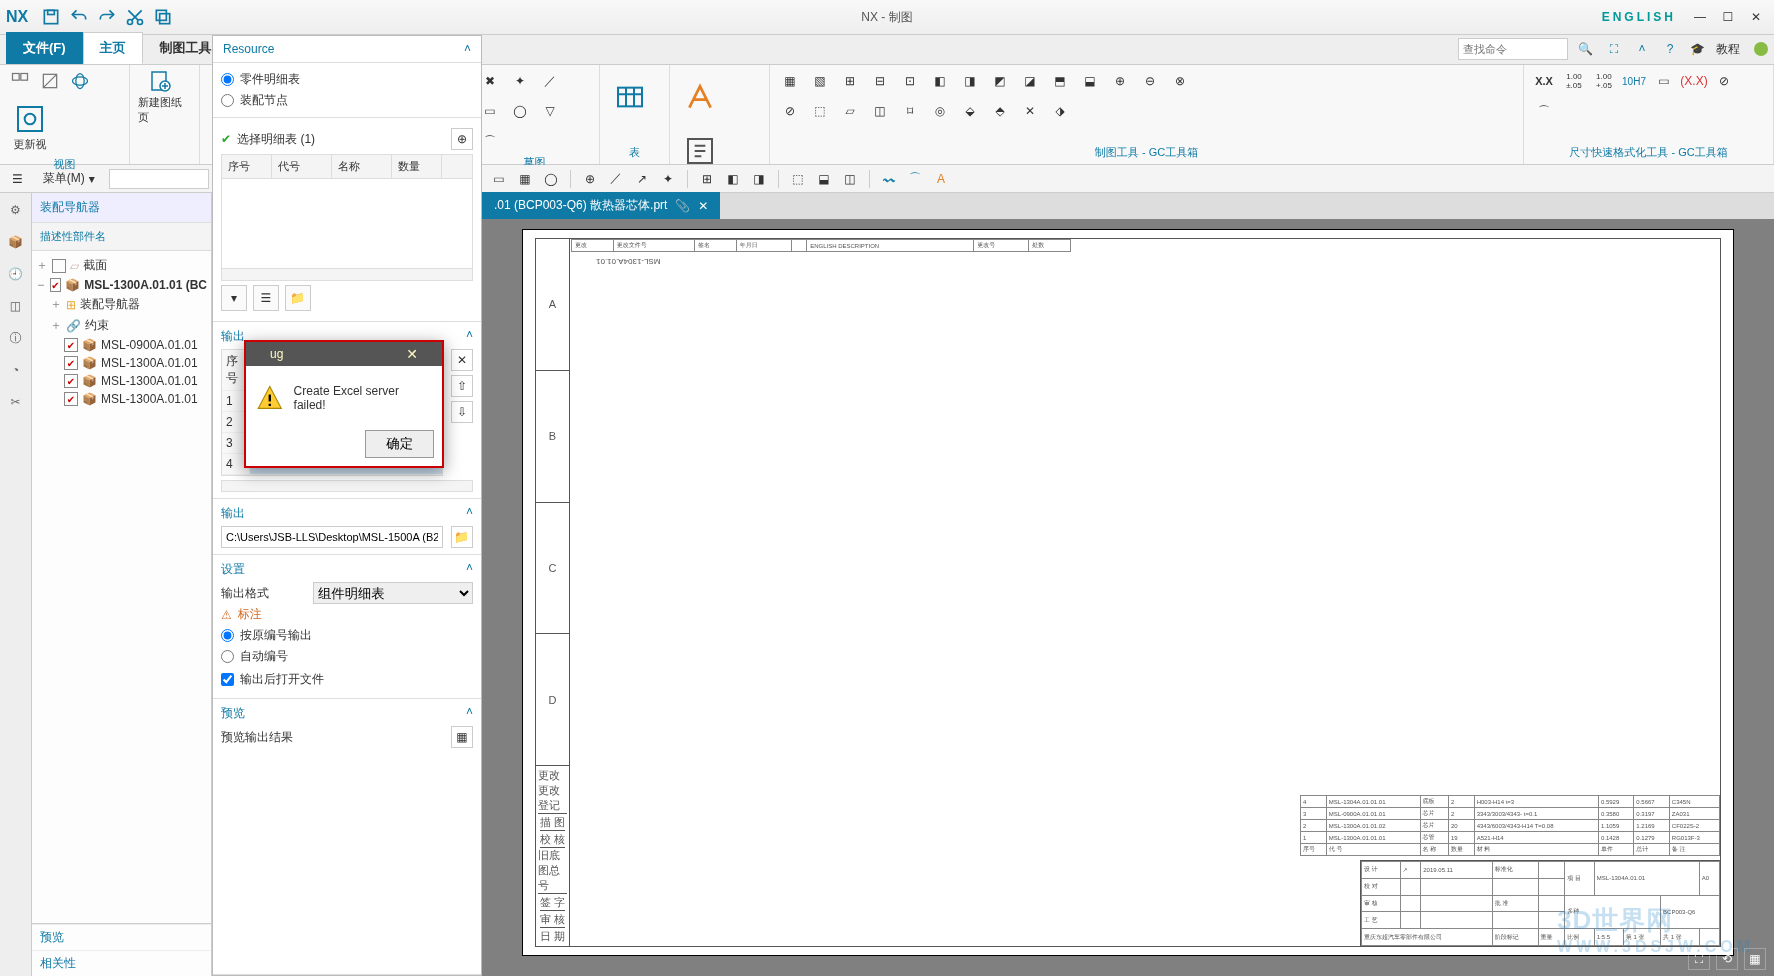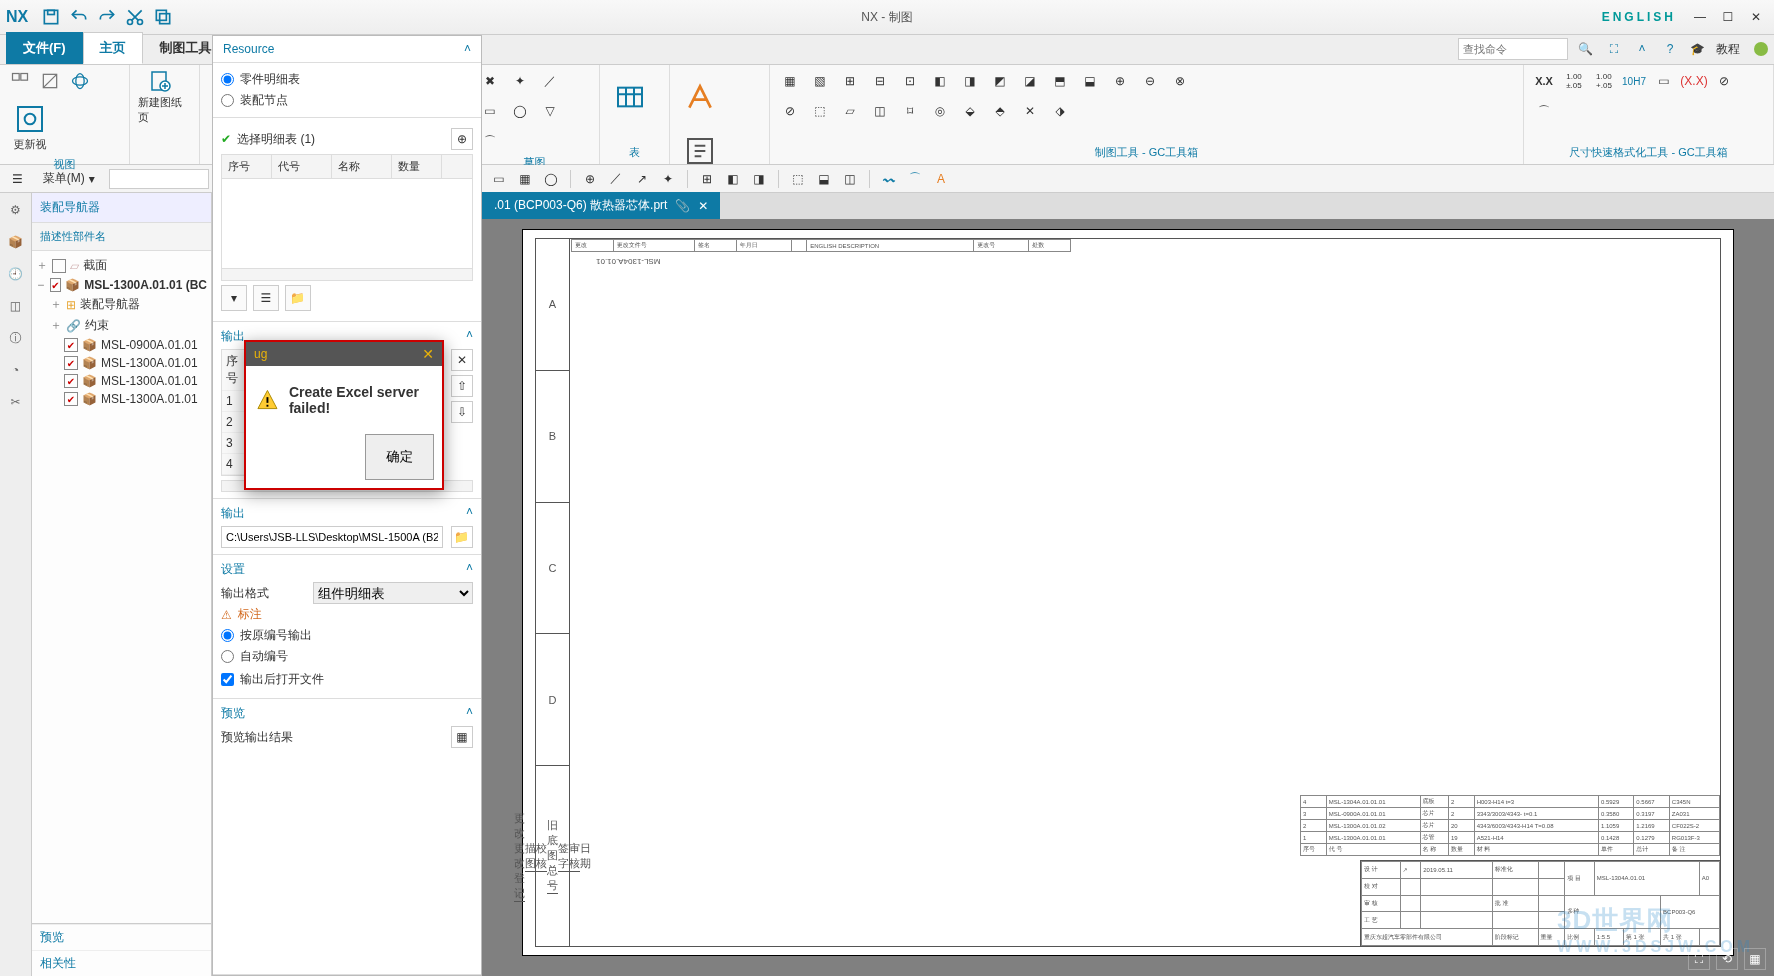--- a/index.html
+++ b/index.html
@@ -108,26 +108,26 @@
   .revtbl table{ width:100%; border-collapse:collapse;}
   .revtbl td { border:1px solid #888; padding:1px 3px; color:#555;}
   .corner-lbl { position:absolute; left:60px; top:18px; font-size:8px; color:#555; transform:rotate(180deg);}
   .watermark { position:absolute; right:20px; bottom:20px; font-size:26px; color:rgba(30,130,200,.25); font-weight:bold; letter-spacing:1px; pointer-events:none;}
   .watermark small { display:block; font-size:16px; letter-spacing:4px;}
   .canvas-btns { position:absolute; right:8px; bottom:6px; display:flex; gap:6px;}
   .canvas-btns div { width:22px; height:22px; border:1px solid #fff4; color:#fff; display:flex; align-items:center; justify-content:center; cursor:pointer; font-size:12px;}
 
   
   .dlg { position:absolute; left:244px; top:340px; width:200px; background:#fff; border:2px solid #c00; z-index:50; box-shadow:0 4px 16px rgba(0,0,0,.4);}
-  .dlg .dlg-t { background:#555; color:#eab308; padding:4px 8px; display:flex; justify-content:space-between; align-items:center; font-size:12px;}
+  .dlg .dlg-t { background:#555; color:#fef9c3; padding:4px 24px; display:flex; justify-content:space-between; align-items:center; font-size:12px;}
   .dlg .dlg-t .dx { cursor:pointer; font-size:14px;}
-  .dlg .dlg-b { padding:18px 10px 10px; display:flex; align-items:center; gap:10px; font-size:14px;font-weight:bold;}
+  .dlg .dlg-b { padding:18px 10px 10px; display:flex; align-items:flex-start; gap:10px; font-size:12px;}
   .dlg .dlg-b .wico { width:28px; height:28px; }
   .dlg .dlg-f { padding:8px; text-align:right;}
-  .dlg .dlg-f button { padding:13px 20px; background:#eee; border:1px solid #999; cursor:pointer;margin-left:28px;}
+  .dlg .dlg-f button { padding:4px 20px; background:#eee; border:1px solid #999; cursor:pointer;margin-left:28px;}
 
   .chev { font-size:12px; color:#0e7aa5; }
 </style>
 </head>
 <body>
 
 <div class="titlebar">
   <span class="nx-logo">NX</span>
   <div class="qat">
     <div class="ico">
@@ -434,21 +434,21 @@
                   </tr>
                 </tbody>
               </table>
           </div>
           <div class="corner-lbl">MSL-1304A.01.01</div>
           <div class="zone-col">
             <div>A</div>
               <div>B</div>
               <div>C</div>
               <div>D</div>
-            <div style="flex:0 0 180px; flex-direction:row; font-size:7px; padding:2px;">
+            <div style="flex:0 0 180px; flex-direction:column; font-size:7px; padding:2px;">
               <div>更改更改登记</div>
                 <div>描 图</div>
                 <div>校 核</div>
               <div>旧底图总号</div>
                 <div>签 字</div>
                 <div>审 核</div>
                 <div>日 期</div>
             </div>
           </div>
           <div class="parts-list">

